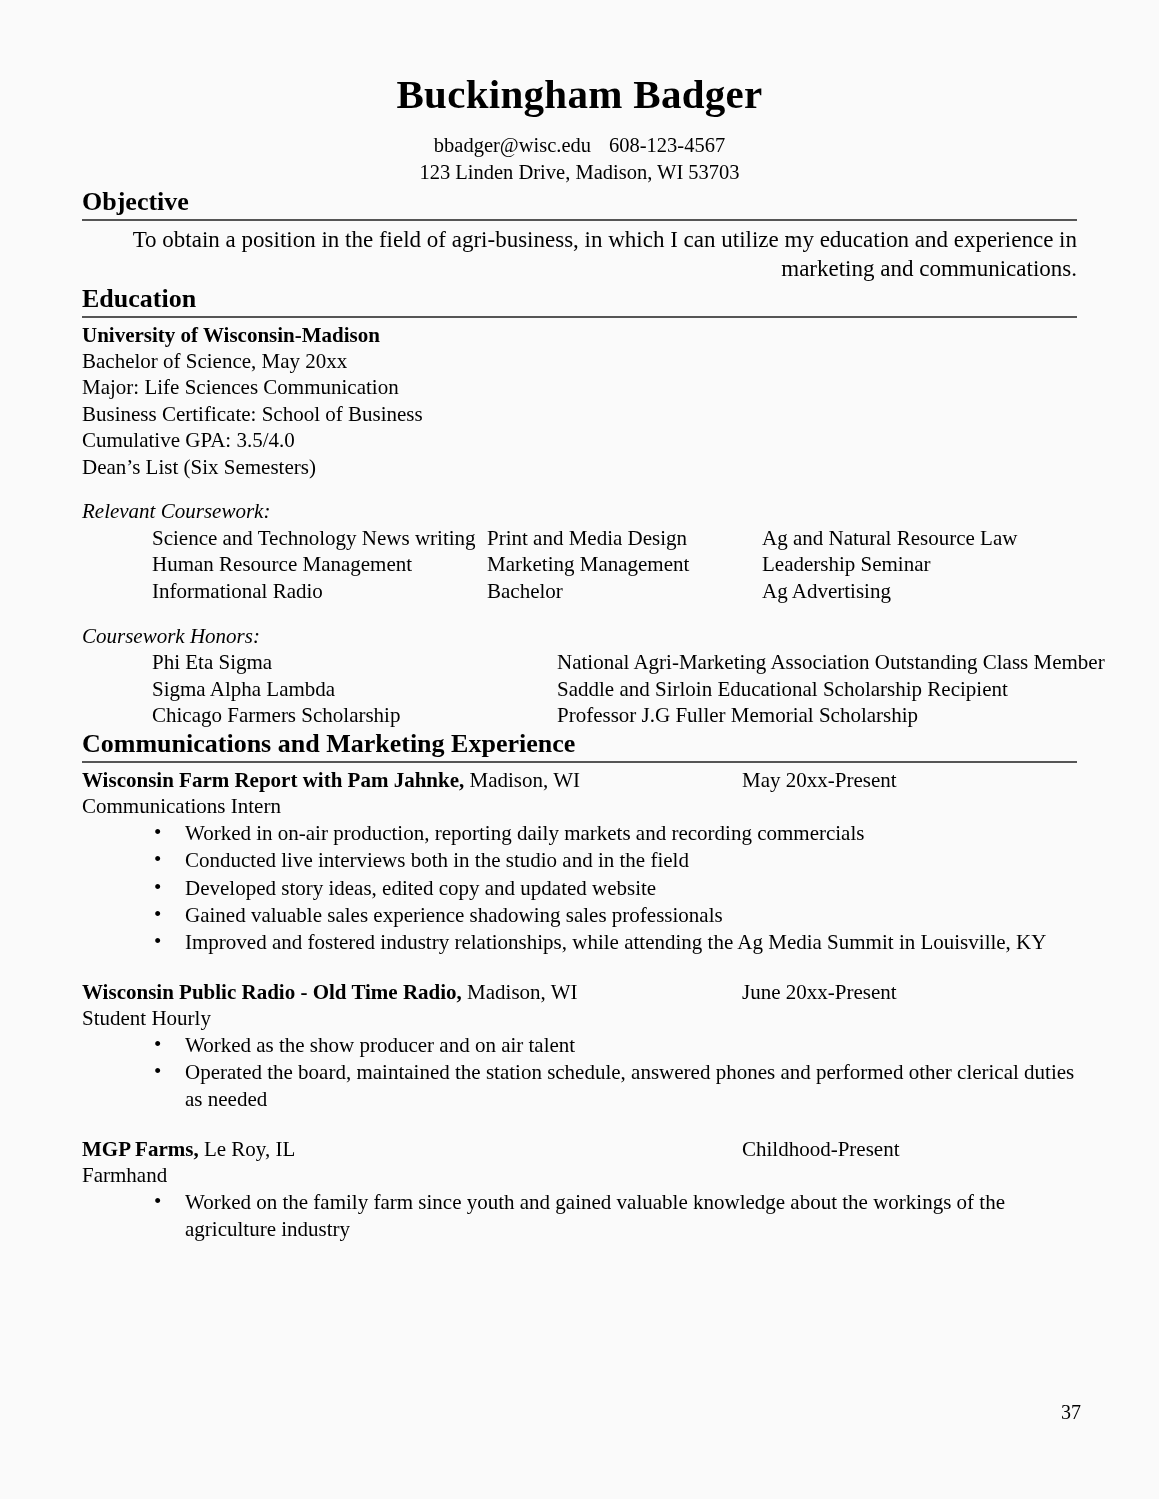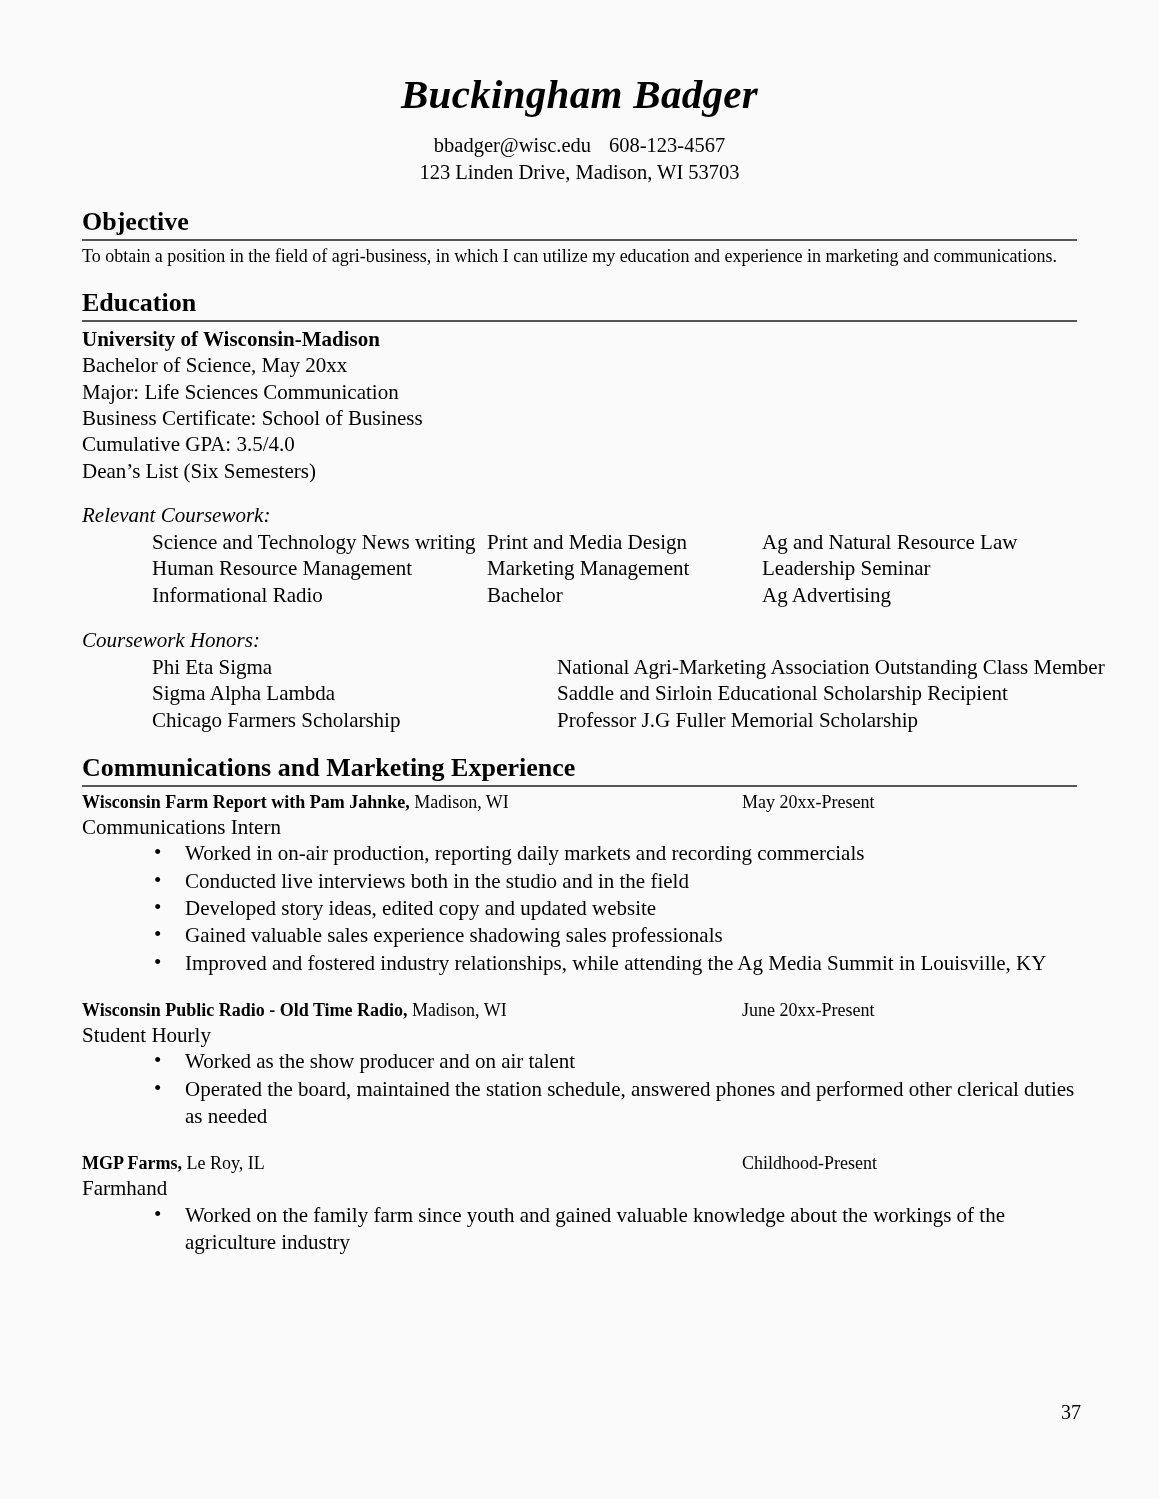--- a/index.html
+++ b/index.html
@@ -28,53 +28,52 @@
     width: 995px;
   }
 
   
   .doc-header {
     text-align: center;
     padding-top: 72px;
   }
   .name {
     font-weight: bold;
-    font-style: italic;
     font-size: 41px;
     line-height: 1.12;
     letter-spacing: 0.3px;
     margin: 0;
   }
   .contact-line {
     font-size: 20.5px;
     line-height: 1.34;
     margin: 0;
   }
   .contact-line.first { padding-top: 14px; }
   .contact-gap { display: inline-block; width: 18px; }
 
   
   .section {
-    margin-top: 20px;
   }
   .section-title {
     font-size: 26px;
     font-weight: bold;
     line-height: 1.15;
     margin: 0 0 2px 0;
   }
   .section-rule {
     height: 0;
     border-top: 2px solid #555555;
     margin: 0 0 4px 0;
   }
   .para {
-    font-size: 18px;
+    font-size: 23px;
     line-height: 1.28;
     margin: 4px 0 0 0;
+    text-align: right;
   }
   .edu-line {
     font-size: 21px;
     line-height: 1.26;
     margin: 0;
     white-space: nowrap;
   }
   .edu-line.bold { font-weight: bold; }
 
   .sub-label {
@@ -102,21 +101,21 @@
   .cw-c2 { width: 275px; }
   .cw-c3 { width: 315px; }
 
   .hon-c1 { width: 405px; padding-left: 70px !important; }
   .hon-c2 { width: 590px; }
 
   
   .job { margin-top: 0; }
   .job-head {
     position: relative;
-    font-size: 18px;
+    font-size: 21px;
     line-height: 1.27;
   }
   .job-org { font-weight: bold; }
   .job-loc { font-weight: normal; }
   .job-date {
     position: absolute;
     left: 660px;
     top: 0;
     white-space: nowrap;
     font-weight: normal;

